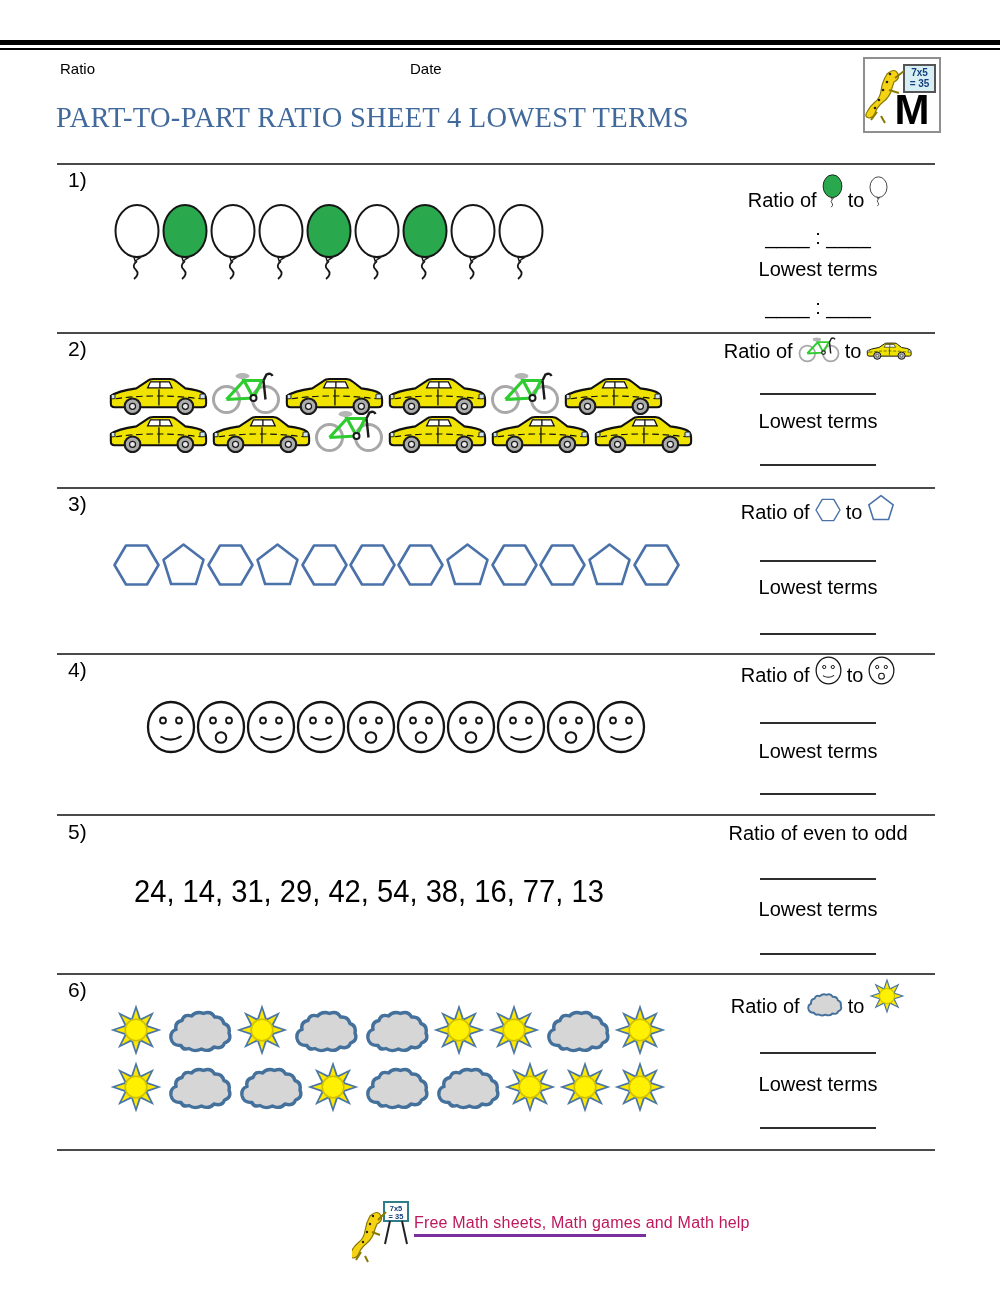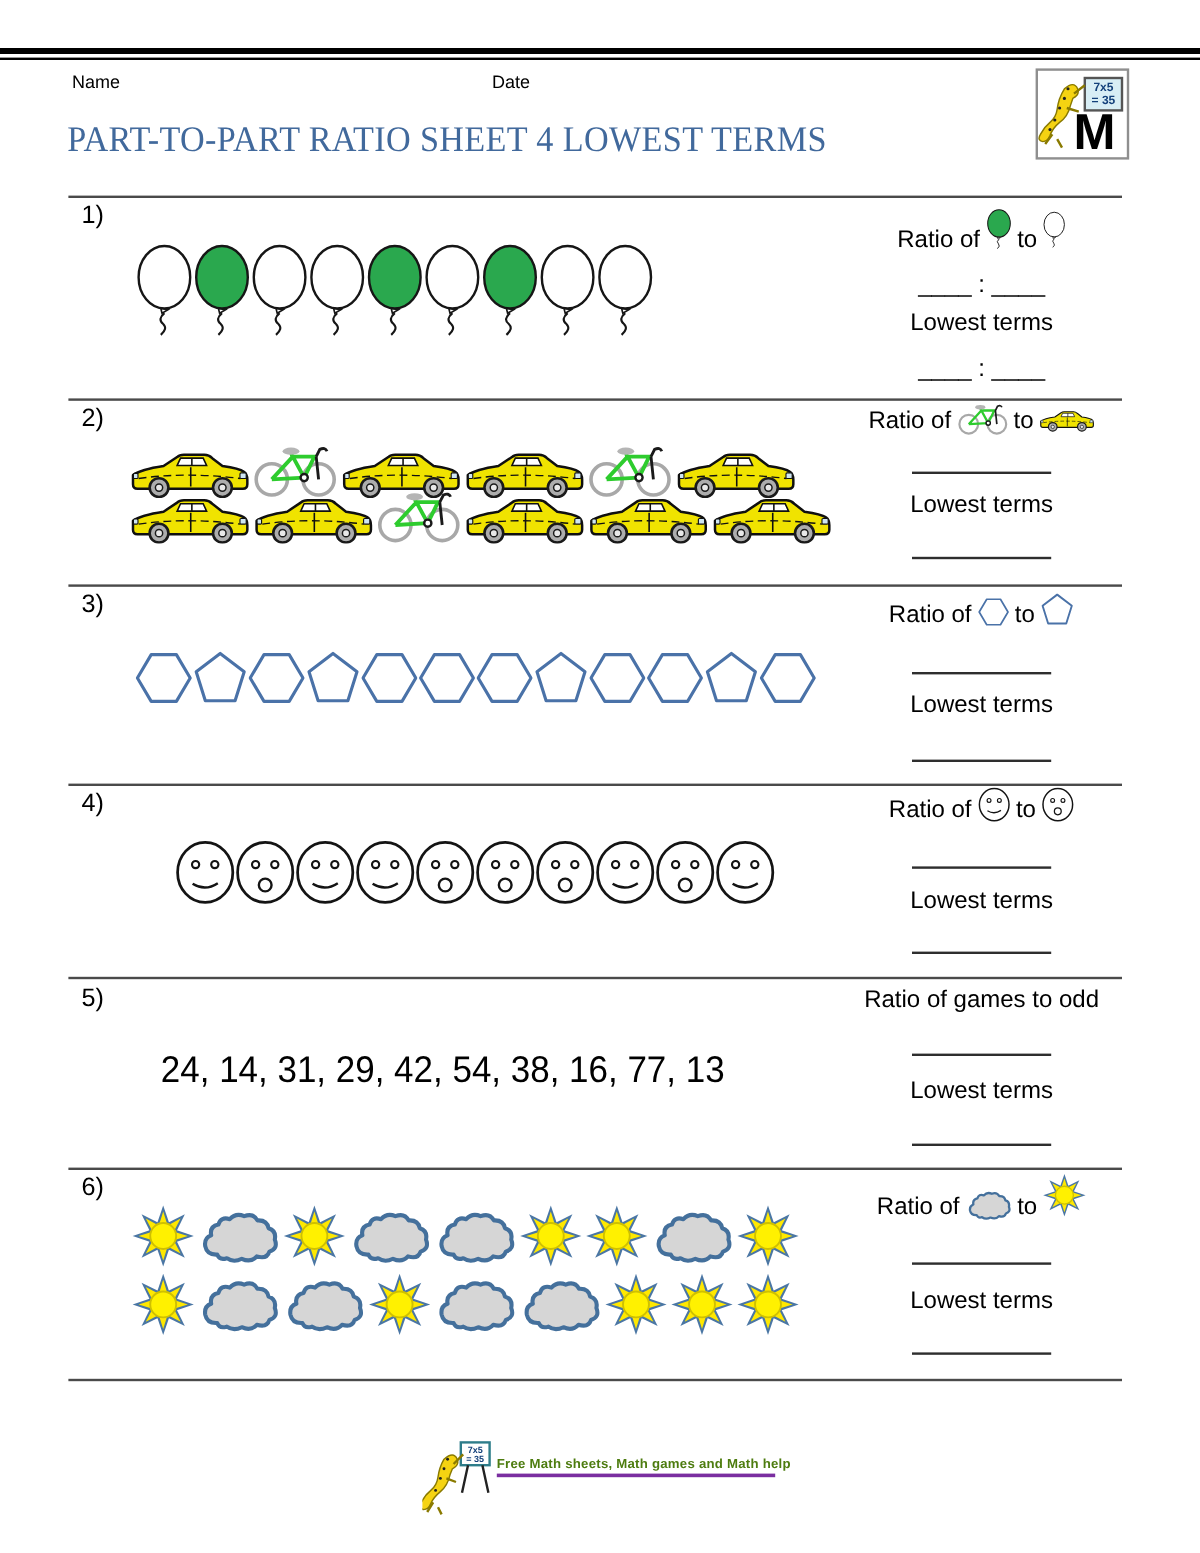--- a/index.html
+++ b/index.html
@@ -23,32 +23,32 @@
   .rcol{left:688px;width:260px;text-align:center;font-size:20px;}
   .prompt{display:flex;justify-content:center;align-items:center;gap:5px;white-space:nowrap;}
   .prompt-icon{display:inline-block;flex:0 0 auto;}
   .prompt-icon svg{width:100%;height:100%;display:block;}
   .blankline{left:760px;width:116px;height:0;border-top:2px solid #2e2e2e;}
   .ublank{letter-spacing:0;white-space:pre;}
   .numbers{left:134px;top:874px;font-size:31px;transform:scaleX(.94);transform-origin:left top;white-space:nowrap;}
   .footer{left:352px;top:1200px;display:flex;align-items:flex-start;gap:4px;}
   .gecko{width:58px;height:64px;flex:0 0 auto;}
   .ftext{padding-top:14px;}
-  .tagline{font-size:11px;font-weight:bold;color:#4d7c0f;letter-spacing:.2px;}
+  .tagline{font-size:16px;font-weight:normal;color:#be185d;letter-spacing:.2px;}
   .prule{height:3px;background:var(--purple);margin:2px 0 1px 0;width:232px;}
   .site{font-size:23px;font-weight:bold;color:#141414;letter-spacing:1.5px;line-height:1;white-space:nowrap;}
   .bigM{font-size:30px;letter-spacing:0;}
 </style>
 </head>
 <body>
 
 <div class="page">
 
   <div class="abs toprule"></div>
-  <div class="abs namelbl">Name</div>
+  <div class="abs namelbl">Ratio</div>
   <div class="abs datelbl">Date</div>
 
   <div class="abs logobox">
     <svg viewBox="0 0 74 70">
       <text x="47" y="64" font-family="Liberation Sans, sans-serif" font-size="42" font-weight="bold" fill="#000" text-anchor="middle">M</text>
       <rect x="39" y="5" width="31" height="27" fill="#d8eef5" stroke="#555" stroke-width="2"></rect>
       <text x="54.5" y="16" font-family="Liberation Sans, sans-serif" font-size="10" font-weight="bold" fill="#13407a" text-anchor="middle">7x5</text>
       <text x="54.5" y="27" font-family="Liberation Sans, sans-serif" font-size="10" font-weight="bold" fill="#13407a" text-anchor="middle">= 35</text>
       <path d="M22 14 q8 -7 11 0 q2 5 -4 8 l-2 6 q-2 9 -9 14 q-6 5 -8 11 q-2 5 -6 5 q-5 -1 -2 -6 q3 -6 8 -10 q5 -4 6 -11 q1 -9 6 -17 z" fill="#f5d312" stroke="#8a7a00" stroke-width="1.2"></path>
       <path d="M30 18 L39 11 M24 30 L34 33 M12 52 L6 60 M16 56 L20 63" stroke="#8a7a00" stroke-width="2" fill="none"></path>
@@ -544,21 +544,21 @@
           <circle cx="25" cy="37.5" r="5.3" fill="#fff" stroke="#141414" stroke-width="2"></circle>
         </svg>
       </span>
   </div>
   <div class="abs blankline" style="top:722px"></div>
   <div class="abs rcol" style="top:740px">Lowest terms</div>
   <div class="abs blankline" style="top:793px"></div>
 
   <div class="abs num" style="top:820px">5)</div>
   <div class="abs numbers">24, 14, 31, 29, 42, 54, 38, 16, 77, 13</div>
-  <div class="abs rcol" style="top:822px;white-space:nowrap">Ratio of games to odd</div>
+  <div class="abs rcol" style="top:822px;white-space:nowrap">Ratio of even to odd</div>
   <div class="abs blankline" style="top:878px"></div>
   <div class="abs rcol" style="top:898px">Lowest terms</div>
   <div class="abs blankline" style="top:953px"></div>
 
   <div class="abs num" style="top:978px">6)</div>
   <div class="abs rowc" style="left:110px;top:1004px;gap:3px">
       <span class="icon" style="width: 52px; height: 52px;">
         <svg viewBox="0 0 52 52">
           <g transform="rotate(0 26 26)">
             <polygon points="26,0.5 20.8,15.8 31.2,15.8" fill="#4a76a4"></polygon>

